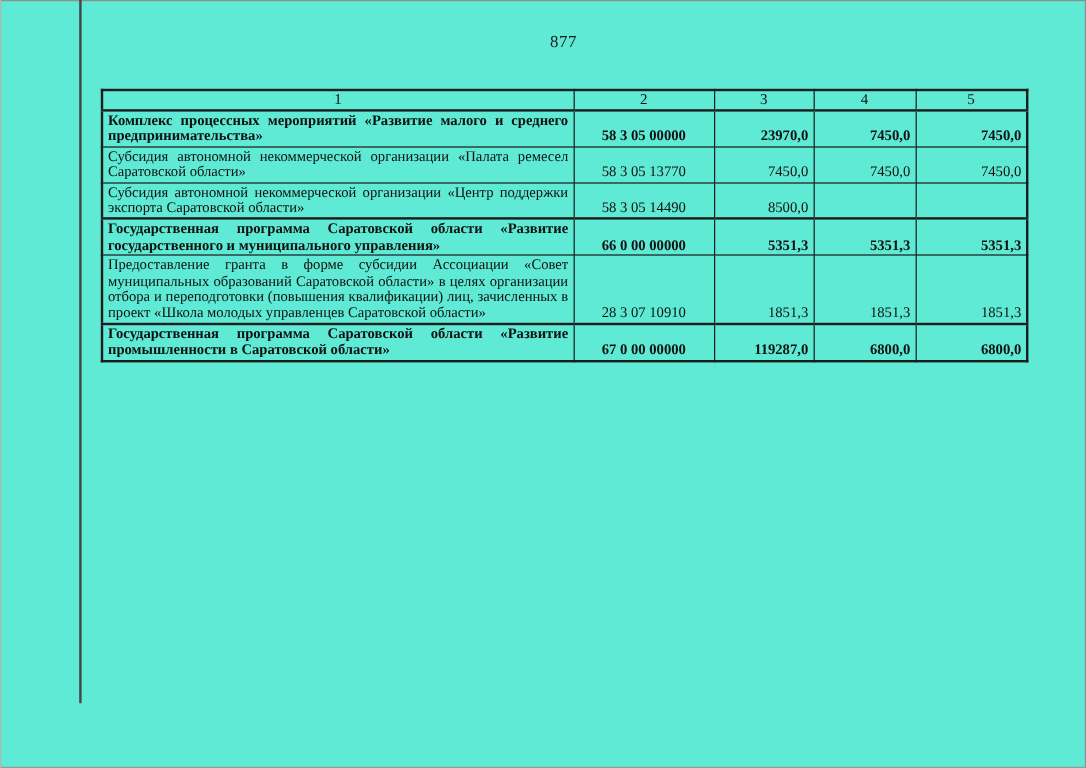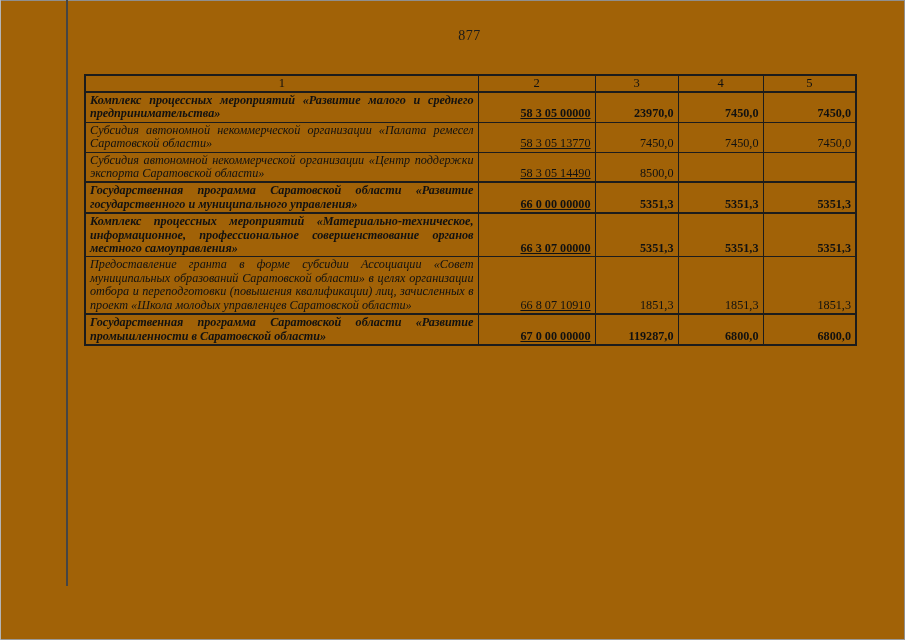--- a/index.html
+++ b/index.html
@@ -5,21 +5,21 @@
   html, body {
     margin: 0;
     padding: 0;
     background: #ffffff;
     font-family: "Liberation Serif", "DejaVu Serif", serif;
   }
   .page {
     position: relative;
     width: 905px;
     height: 640px;
-    background: #a16207;
+    background: #5eead4;
     overflow: hidden;
     color: #1a1a1a;
   }
   
   .edge-top    { position: absolute; left: 0; top: 0; width: 905px; height: 1px; background: #8f8f8f; }
   .edge-right  { position: absolute; right: 0; top: 0; width: 1px; height: 640px; background: #909090; }
   .edge-bottom { position: absolute; left: 0; bottom: 0; width: 905px; height: 1px; background: #9a9a9a; }
   .edge-left   { position: absolute; left: 0; top: 0; width: 1px; height: 640px; background: #b5b5b5; }
   .scan-line   { position: absolute; left: 66px; top: 0; width: 2px; height: 586px; background: #454545; }
 
@@ -59,28 +59,26 @@
     text-align: center;
     vertical-align: middle;
     padding: 0;
   }
   td.name {
     text-align: justify;
     text-align-last: left;
     vertical-align: top;
     padding-left: 6px;
     padding-right: 5px;
-    font-style: italic;
   }
   td.code {
-    text-align: right;
+    text-align: center;
     vertical-align: bottom;
     padding-bottom: 2px;
     white-space: nowrap;
-    text-decoration: underline;
   }
   td.num {
     text-align: right;
     vertical-align: bottom;
     padding-right: 5px;
     padding-bottom: 2px;
     white-space: nowrap;
   }
   tr.bold td { font-weight: bold; }
   tr.bold td { border-top-width: 2px; }
@@ -137,30 +135,23 @@
           <td class="num"></td>
           <td class="num"></td>
         </tr>
         <tr class="bold">
           <td class="name">Государственная программа Саратовской области «Развитие государственного и муниципального управления»</td>
           <td class="code">66 0 00 00000</td>
           <td class="num">5351,3</td>
           <td class="num">5351,3</td>
           <td class="num">5351,3</td>
         </tr>
-        <tr class="bold">
-          <td class="name">Комплекс процессных мероприятий «Материально-техническое, информационное, профессиональное совершенствование органов местного самоуправления»</td>
-          <td class="code">66 3 07 00000</td>
-          <td class="num">5351,3</td>
-          <td class="num">5351,3</td>
-          <td class="num">5351,3</td>
-        </tr>
         <tr>
           <td class="name">Предоставление гранта в форме субсидии Ассоциации «Совет муниципальных образований Саратовской области» в целях организации отбора и переподготовки (повышения квалификации) лиц, зачисленных в проект «Школа молодых управленцев Саратовской области»</td>
-          <td class="code">66 8 07 10910</td>
+          <td class="code">28 3 07 10910</td>
           <td class="num">1851,3</td>
           <td class="num">1851,3</td>
           <td class="num">1851,3</td>
         </tr>
         <tr class="bold">
           <td class="name">Государственная программа Саратовской области «Развитие промышленности в Саратовской области»</td>
           <td class="code">67 0 00 00000</td>
           <td class="num">119287,0</td>
           <td class="num">6800,0</td>
           <td class="num">6800,0</td>

